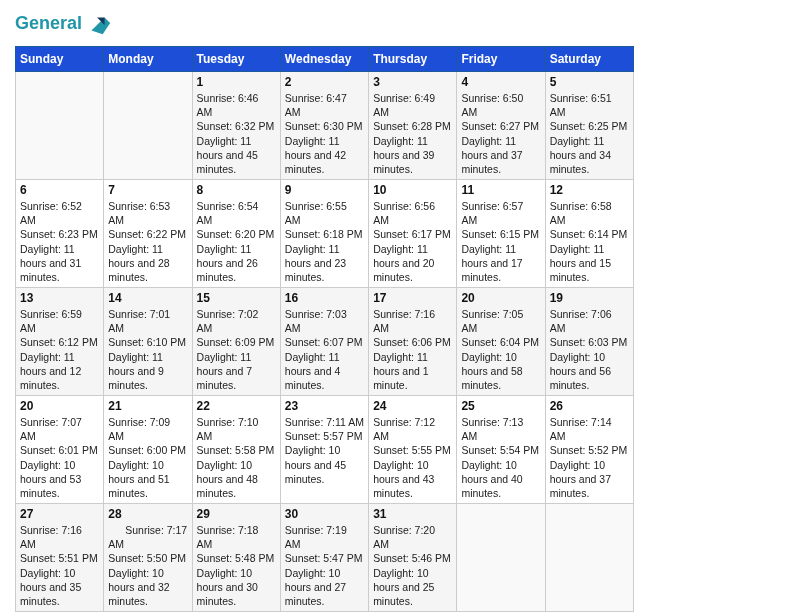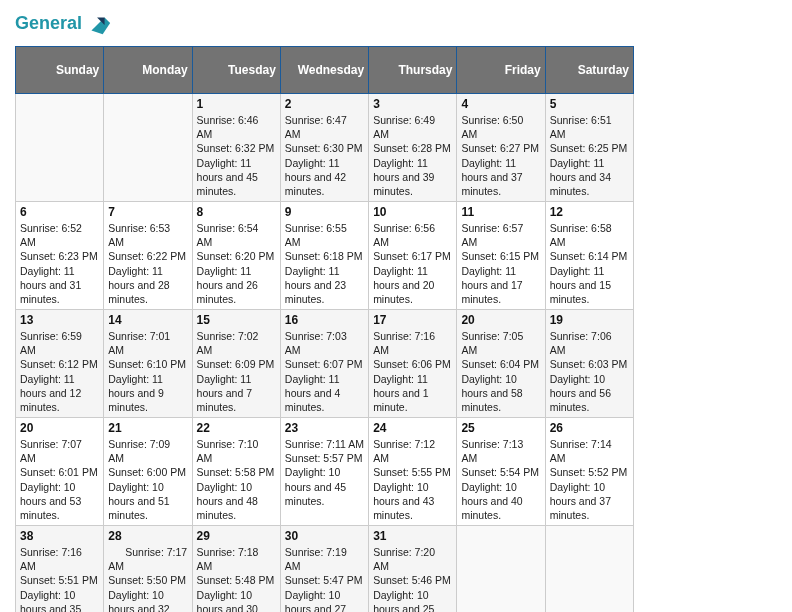--- a/index.html
+++ b/index.html
@@ -52,24 +52,24 @@
       font-size: 15px;
       color: #444;
       font-weight: normal;
     }
     .calendar {
       width: 100%;
       border-collapse: collapse;
       font-size: 11px;
     }
     .calendar th {
-      background: #737373;
+      background: #1d4ed8;
       color: #fff;
-      padding: 16px 4px;
-      text-align: right;
+      padding: 5px 4px;
+      text-align: left;
       font-size: 12px;
       border: 1px solid #1a5a9a;
     }
     .calendar td {
       border: 1px solid #ccc;
       vertical-align: top;
       padding: 3px 4px;
       width: calc(100% / 7);
       min-height: 80px;
       background: #fff;
@@ -226,21 +226,21 @@
 Sunset: 5:55 PM
 Daylight: 10 hours and 43 minutes.</span></td>
           <td><span class="day-num">25</span><span class="day-info" style="white-space: pre-line;">Sunrise: 7:13 AM
 Sunset: 5:54 PM
 Daylight: 10 hours and 40 minutes.</span></td>
           <td><span class="day-num">26</span><span class="day-info" style="white-space: pre-line;">Sunrise: 7:14 AM
 Sunset: 5:52 PM
 Daylight: 10 hours and 37 minutes.</span></td>
         </tr>
         <tr>
-          <td><span class="day-num">38</span><span class="day-info" style="white-space: pre-line;">Sunrise: 7:16 AM
+          <td><span class="day-num">27</span><span class="day-info" style="white-space: pre-line;">Sunrise: 7:16 AM
 Sunset: 5:51 PM
 Daylight: 10 hours and 35 minutes.</span></td>
           <td><span class="day-num">28</span><span class="day-info" style="white-space: pre-line; margin-left: 17px;">Sunrise: 7:17 AM
 Sunset: 5:50 PM
 Daylight: 10 hours and 32 minutes.</span></td>
           <td><span class="day-num">29</span><span class="day-info" style="white-space: pre-line;">Sunrise: 7:18 AM
 Sunset: 5:48 PM
 Daylight: 10 hours and 30 minutes.</span></td>
           <td><span class="day-num">30</span><span class="day-info" style="white-space: pre-line;">Sunrise: 7:19 AM
 Sunset: 5:47 PM

